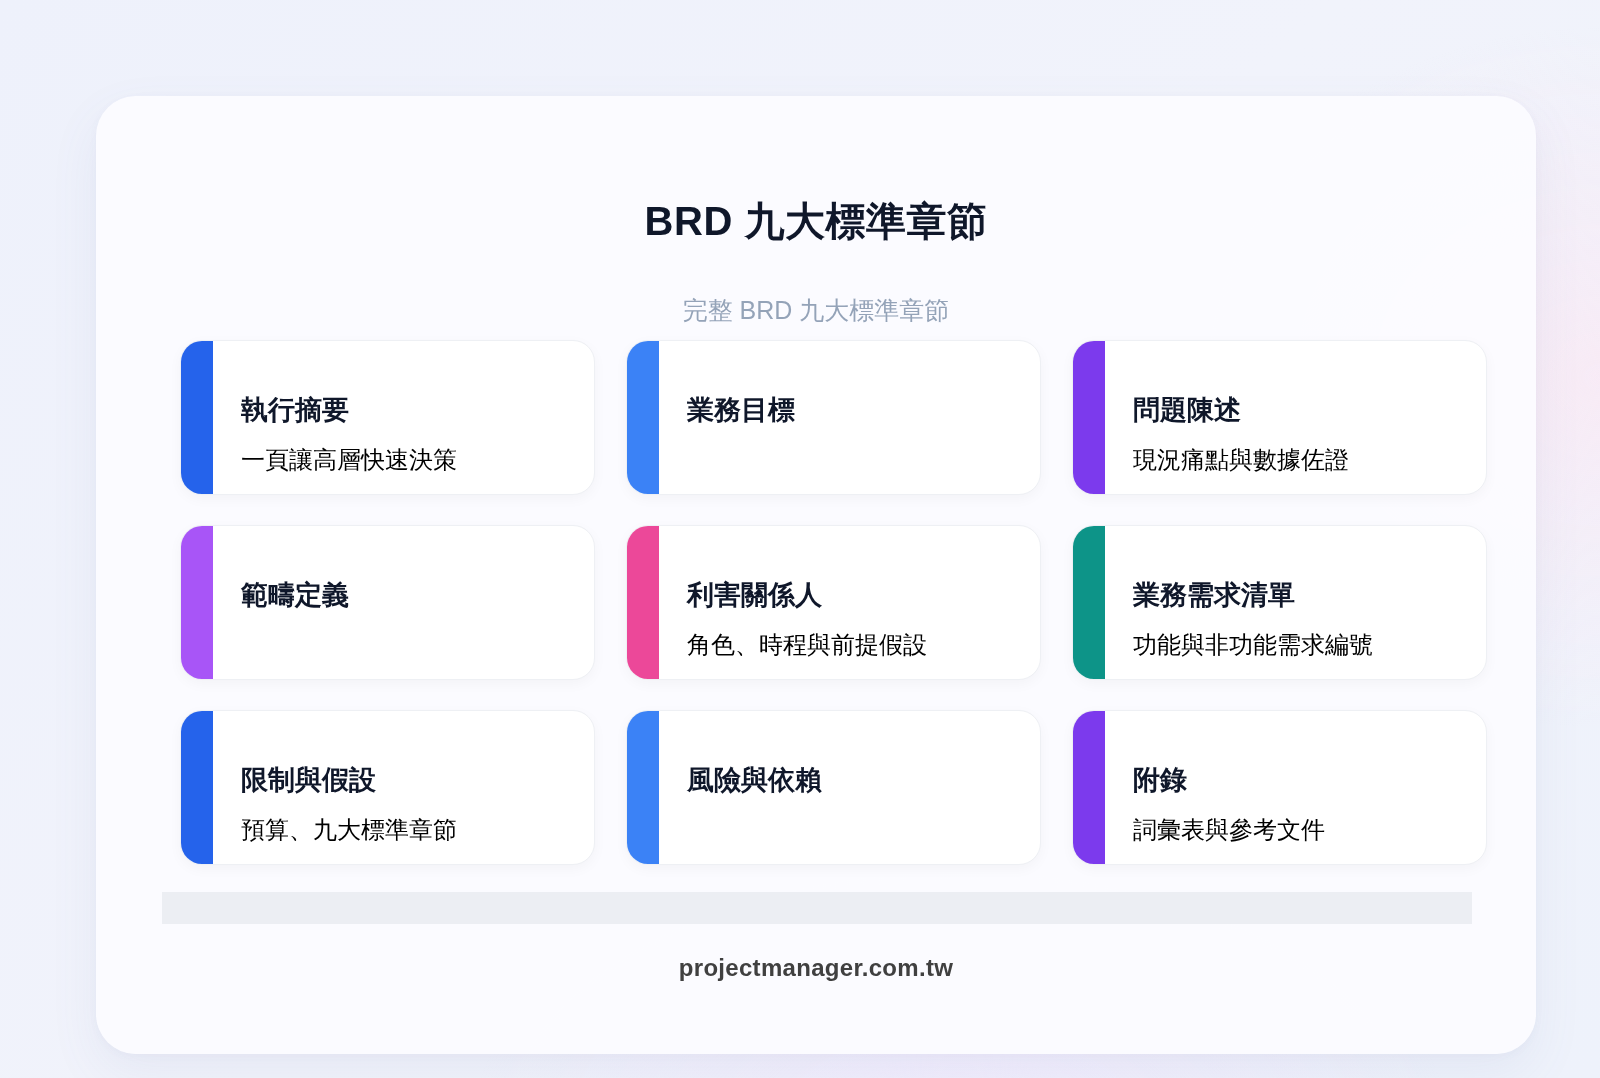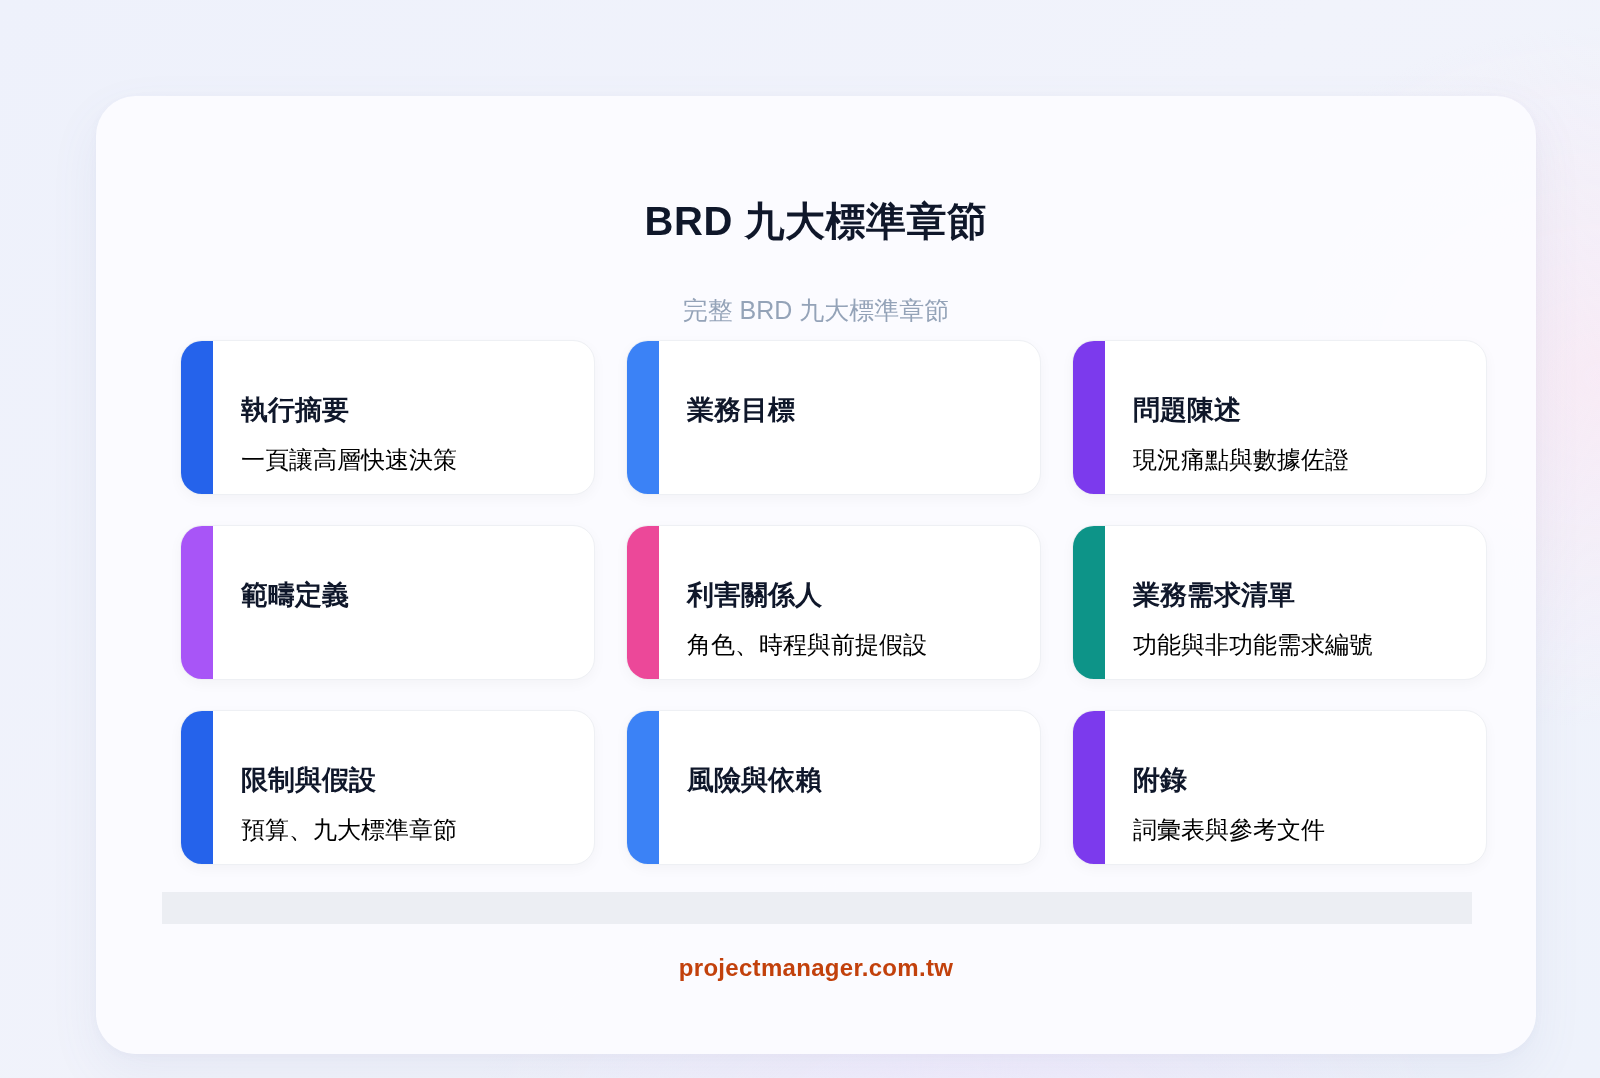--- a/index.html
+++ b/index.html
@@ -98,21 +98,21 @@
       background: #eceef3;
     }
     .footer {
       position: absolute;
       left: 0;
       top: 840px;
       width: 100%;
       text-align: center;
       font-size: 24px;
       font-weight: 700;
-      color: #c2410c;
+      color: #404040;
       letter-spacing: 0.3px;
       line-height: 32px;
     }
   </style>
 </head>
 <body>
 
 <div class="panel">
   <div class="header">
     <h1 class="title">BRD 九大標準章節</h1>

